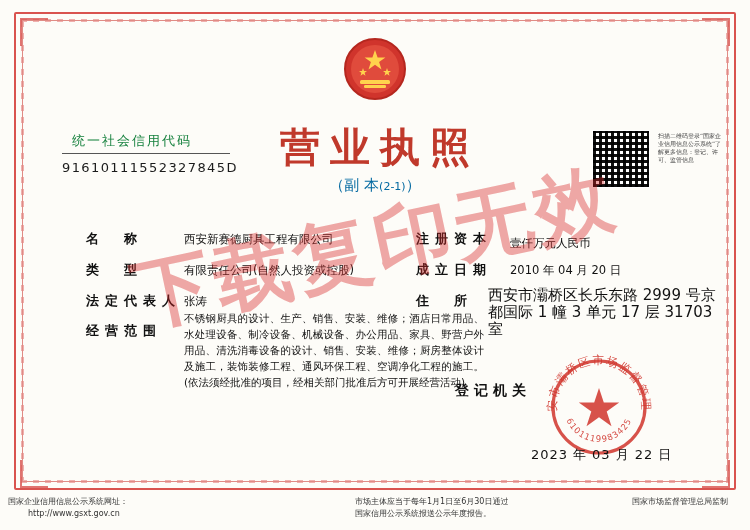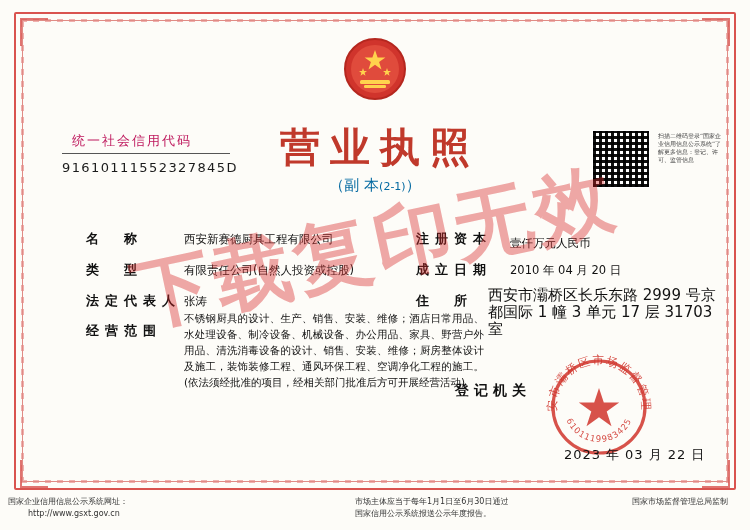--- a/index.html
+++ b/index.html
@@ -108,21 +108,21 @@
     vertical-align: baseline;
   }
 
   
   .code-label {
     position: absolute;
     left: 72px;
     top: 132px;
     font-family: "DejaVu Sans", "Liberation Sans", sans-serif;
     font-size: 13px;
-    color: #be185d;
+    color: #15803d;
     letter-spacing: 2px;
     white-space: nowrap;
   }
   .code-value {
     position: absolute;
     left: 62px;
     top: 160px;
     font-family: "DejaVu Sans", "Liberation Sans", sans-serif;
     font-size: 13px;
     color: #1b1b1b;
@@ -215,21 +215,20 @@
   }
   .date-line {
     position: absolute;
     left: 526px;
     top: 446px;
     font-family: "DejaVu Sans", "Liberation Sans", sans-serif;
     font-size: 13px;
     color: #111;
     letter-spacing: 1px;
     white-space: nowrap;
-    margin-left: 33px;
   }
   .date-line span.num { padding: 0 5px; }
 
   
   .seal {
     position: absolute;
     left: 540px;
     top: 348px;
     width: 118px;
     height: 118px;

